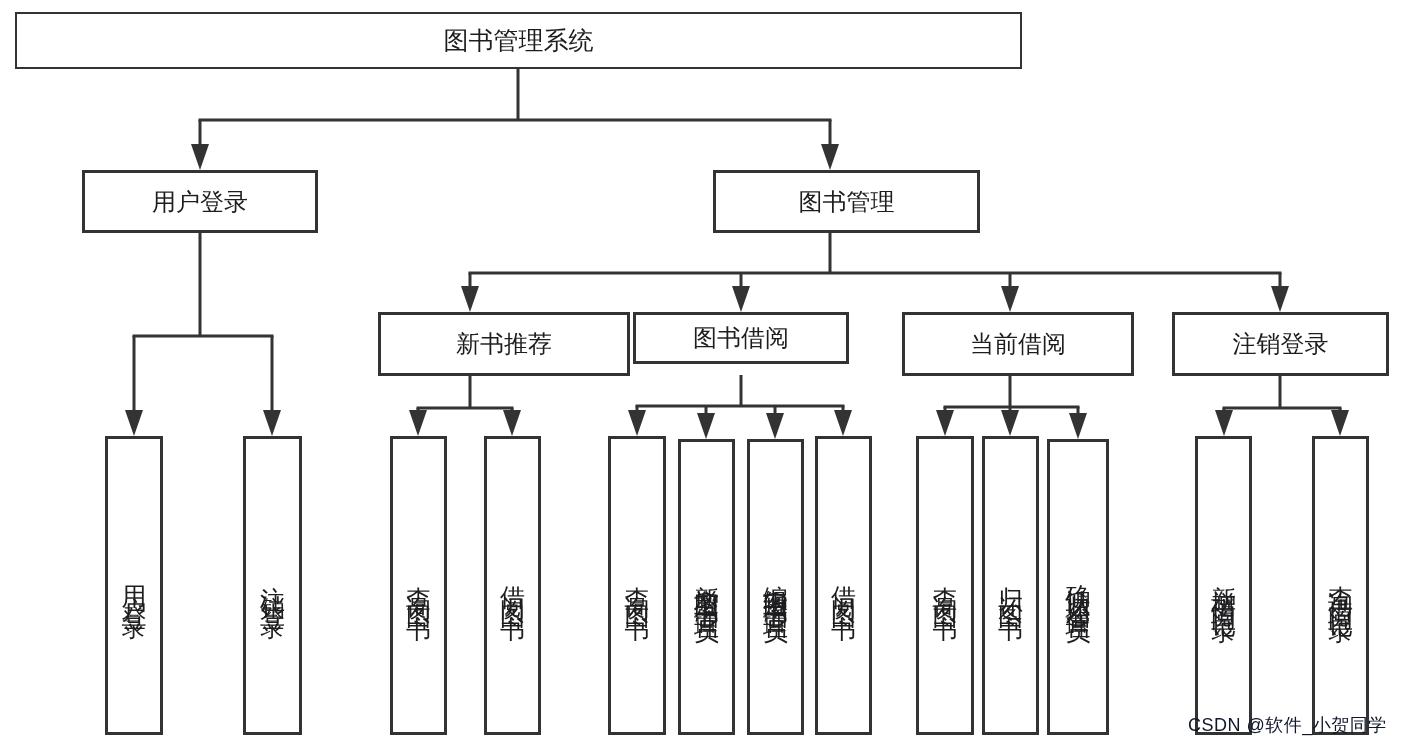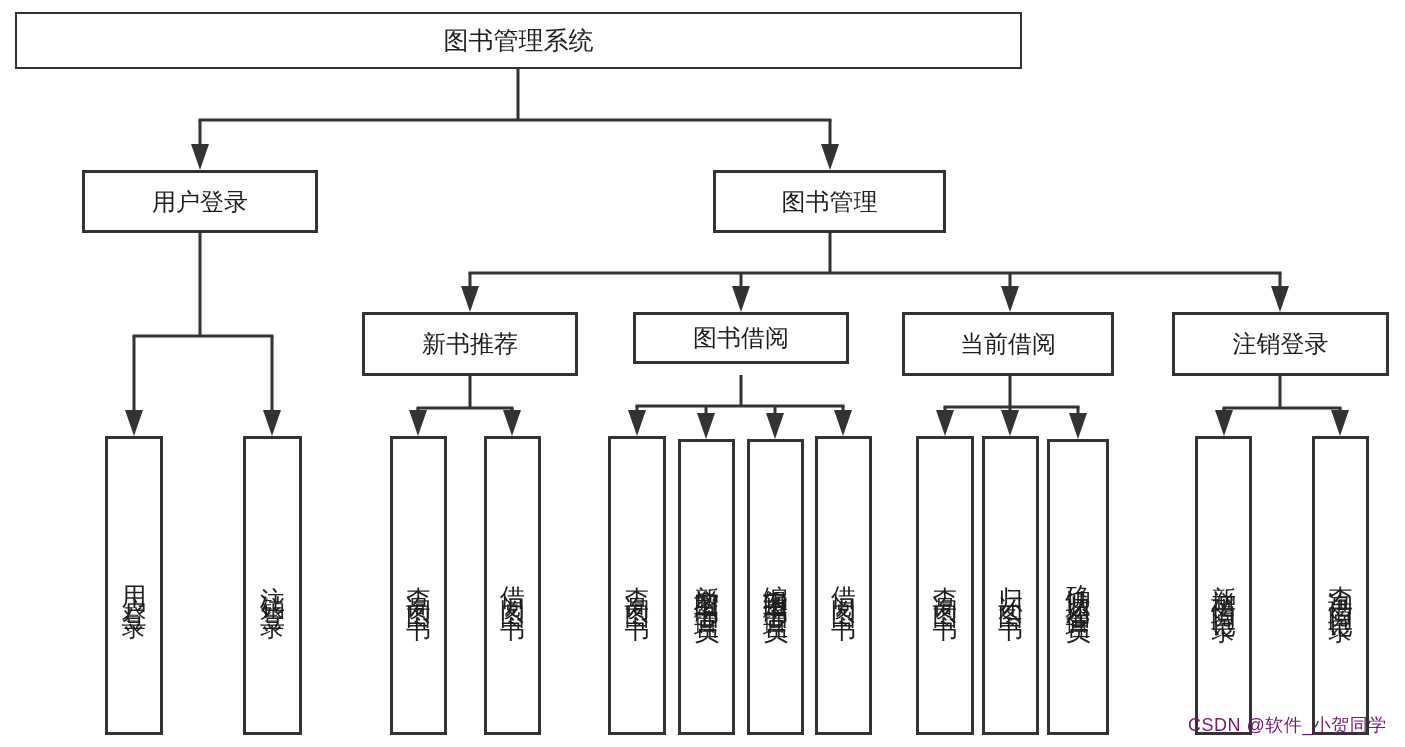--- a/index.html
+++ b/index.html
@@ -16,21 +16,21 @@
   }
   .node.root { border-width:2px; font-size:25px; }
   .node.v {
     writing-mode:vertical-rl; text-orientation:mixed;
     font-size:25px; letter-spacing:10px; white-space:normal;
   }
   .node.v.mid  { letter-spacing:7px; }
   .node.v.long { letter-spacing:5px; }
   .watermark {
     position:absolute; z-index:5; left:1188px; top:713px;
-    font-size:18px; letter-spacing:0.5px; color:#701a75; white-space:nowrap;
+    font-size:18px; letter-spacing:0.5px; color:#0f172a; white-space:nowrap;
   }
 </style>
 </head>
 <body>
 
 <div class="stage">
 
   <svg class="wires" width="1405" height="747">
       <line x1="518" y1="68" x2="518" y2="120" stroke="#333333" stroke-width="3"></line>
       <line x1="198.5" y1="120" x2="831.5" y2="120" stroke="#333333" stroke-width="3"></line>
@@ -82,25 +82,25 @@
       <line x1="1222.5" y1="408" x2="1341.5" y2="408" stroke="#333333" stroke-width="3"></line>
       <line x1="1224" y1="408" x2="1224" y2="414" stroke="#333333" stroke-width="3"></line>
       <polygon points="1215,410 1233,410 1224,436" fill="#333333"></polygon>
       <line x1="1340" y1="408" x2="1340" y2="414" stroke="#333333" stroke-width="3"></line>
       <polygon points="1331,410 1349,410 1340,436" fill="#333333"></polygon>
     </svg>
 
   <div class="node root" style="left:15px; top:12px; width:1007px; height:57px">图书管理系统</div>
 
   <div class="node" style="left:82px; top:170px; width:236px; height:63px">用户登录</div>
-  <div class="node" style="left:713px; top:170px; width:233px; height:63px">图书管理</div>
+  <div class="node" style="left:713px; top:170px; width:267px; height:63px">图书管理</div>
 
-  <div class="node" style="left:362px; top:312px; width:216px; height:64px">新书推荐</div>
+  <div class="node" style="left:378px; top:312px; width:252px; height:64px">新书推荐</div>
   <div class="node" style="left:633px; top:312px; width:216px; height:52px">图书借阅</div>
-  <div class="node" style="left:902px; top:312px; width:212px; height:64px">当前借阅</div>
+  <div class="node" style="left:902px; top:312px; width:232px; height:64px">当前借阅</div>
   <div class="node" style="left:1172px; top:312px; width:217px; height:64px">注销登录</div>
 
   <div class="node v" style="left:105px; top:436px; width:58px; height:299px">用户登录</div>
   <div class="node v" style="left:243px; top:436px; width:59px; height:299px">注销登录</div>
 
   <div class="node v" style="left:390px; top:436px; width:57px; height:299px">查询图书</div>
   <div class="node v" style="left:484px; top:436px; width:57px; height:299px">借阅图书</div>
 
   <div class="node v" style="left:608px; top:436px; width:58px; height:299px">查询图书</div>
   <div class="node v long" style="left:678px; top:439px; width:57px; height:296px">新增图书（管理员）</div>

